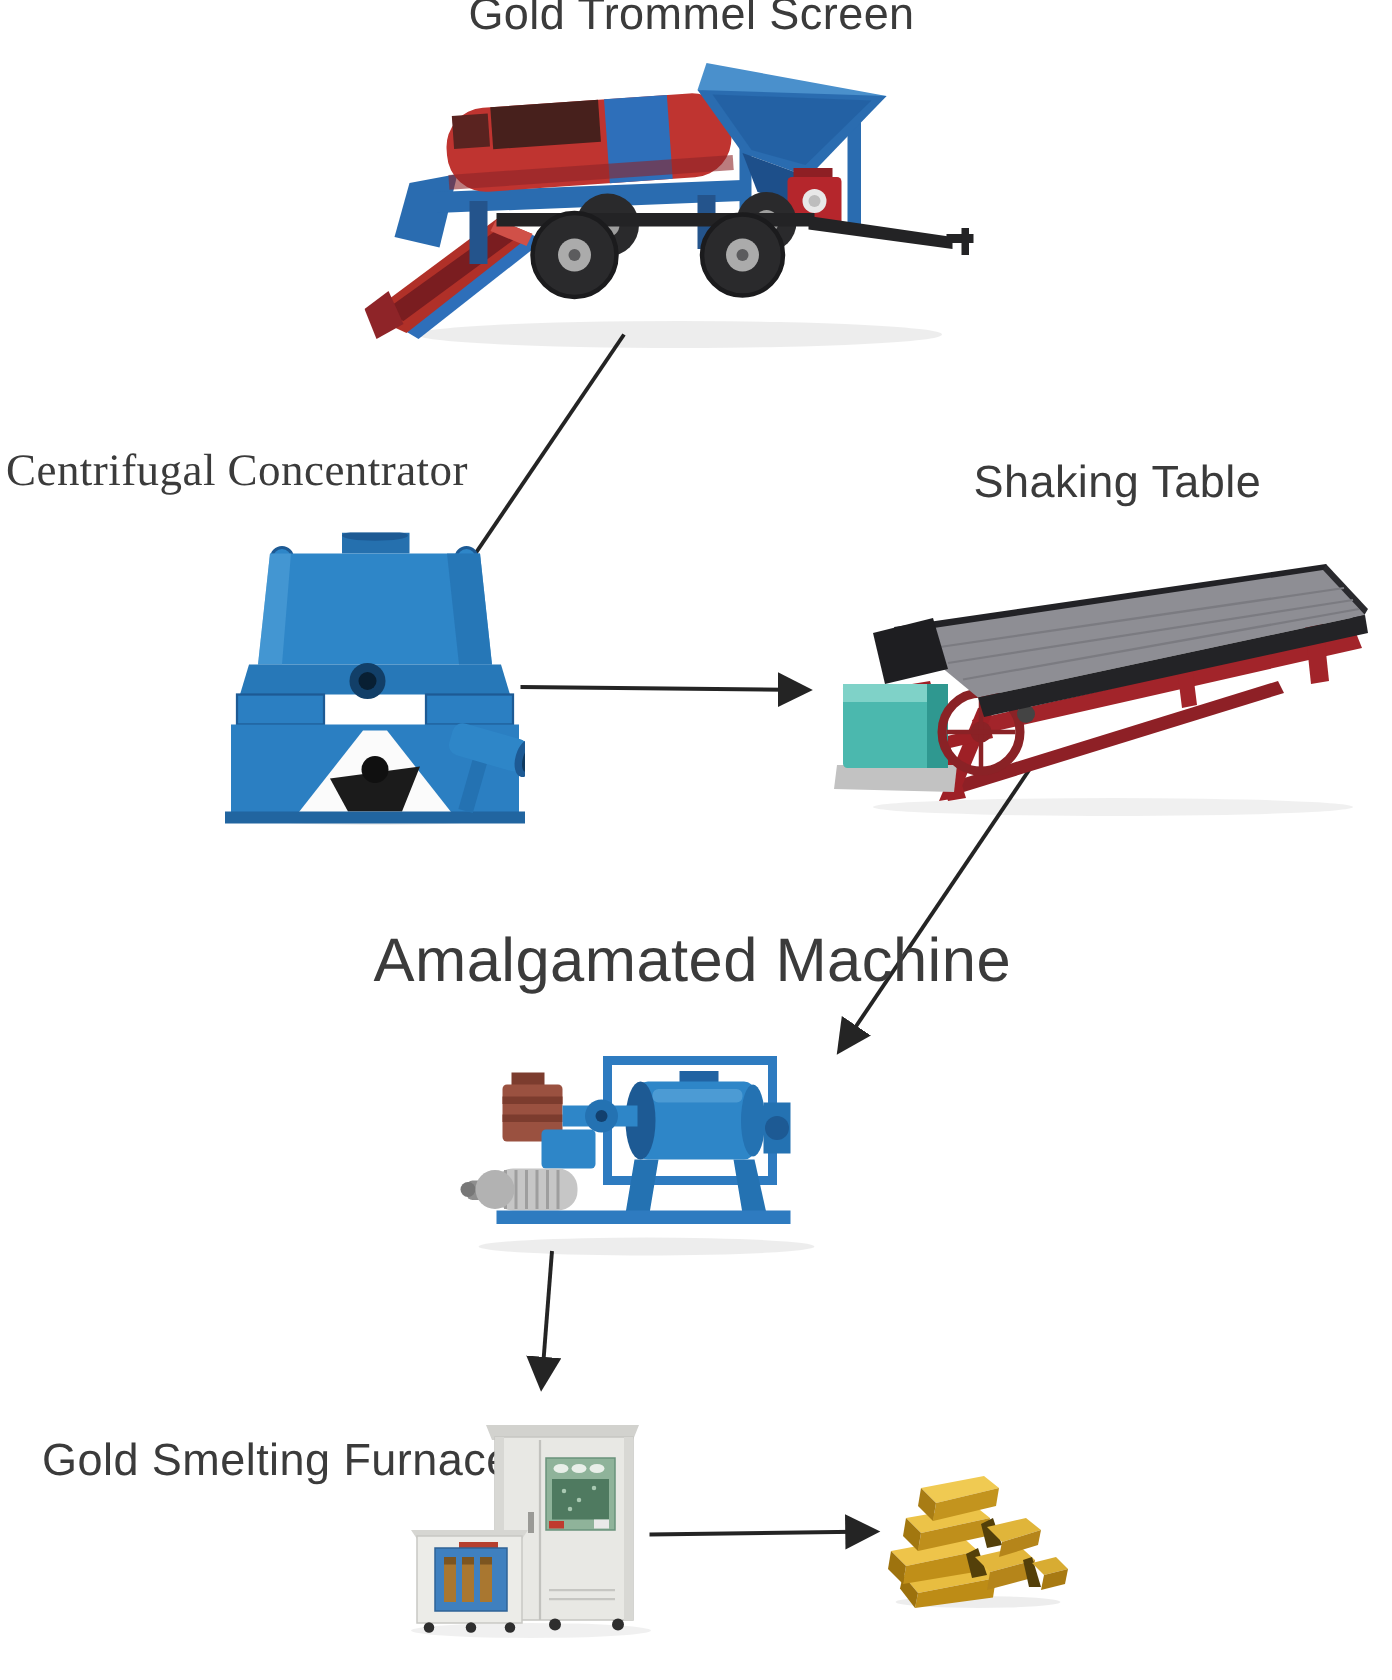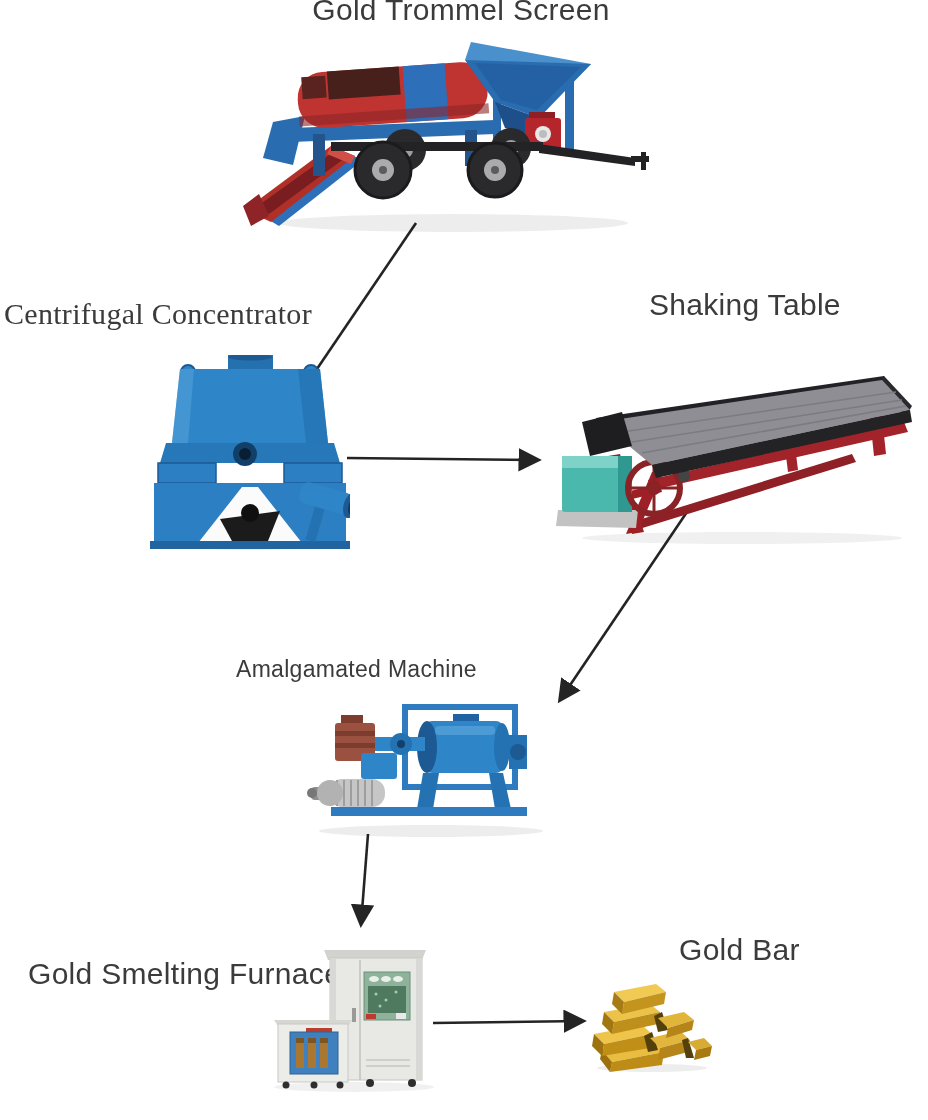--- a/index.html
+++ b/index.html
@@ -27,24 +27,23 @@
     </defs>
     <line x1="416" y1="223" x2="300" y2="394" stroke="#242424" stroke-width="2.6" marker-end="url(#ah)"></line>
     <line x1="347" y1="458" x2="538" y2="460" stroke="#242424" stroke-width="2.6" marker-end="url(#ah)"></line>
     <line x1="689" y1="509" x2="560" y2="700" stroke="#242424" stroke-width="2.6" marker-end="url(#ah)"></line>
     <line x1="368" y1="834" x2="361" y2="924" stroke="#242424" stroke-width="2.6" marker-end="url(#ah)"></line>
     <line x1="433" y1="1023" x2="583" y2="1021" stroke="#242424" stroke-width="2.6" marker-end="url(#ah)"></line>
   </svg>
 
   <div class="stage-label" style="left:258px;top:-7px;width:406px;text-align:center;">Gold Trommel Screen</div>
   <div class="stage-label" style="left:4px;top:297px;font-family:Liberation Serif, serif;">Centrifugal Concentrator</div>
-  <div class="stage-label" style="left:649px;top:288px;">Shaking Table</div>
-  <div class="stage-label" style="left:236px;top:617px;font-size:23px;margin-top:39px;">Amalgamated Machine</div>
+  <div class="stage-label" style="left:649px;top:305px;">Shaking Table</div>
+  <div class="stage-label" style="left:249px;top:617px;font-size:41px;">Amalgamated Machine</div>
   <div class="stage-label" style="left:28px;top:957px;">Gold Smelting Furnace</div>
-  <div class="stage-label" style="left:679px;top:933px;">Gold Bar</div>
 
   <svg class="machine" style="left:243px;top:30px;" width="415" height="205" viewBox="0 0 415 205">
     <ellipse cx="210" cy="193" rx="175" ry="9" fill="#000" opacity="0.07"></ellipse>
 
     <g>
       <polygon points="96,120 120,130 36,196 26,190" fill="#2e6fba"></polygon>
       <polygon points="2,180 88,116 112,126 28,192" fill="#b03028"></polygon>
       <polygon points="12,178 90,122 102,128 26,184" fill="#7a1d20"></polygon>
       <polygon points="88,116 112,126 108,134 84,124" fill="#d05048"></polygon>
       <polygon points="0,176 16,164 26,186 8,196" fill="#8e2428"></polygon>

